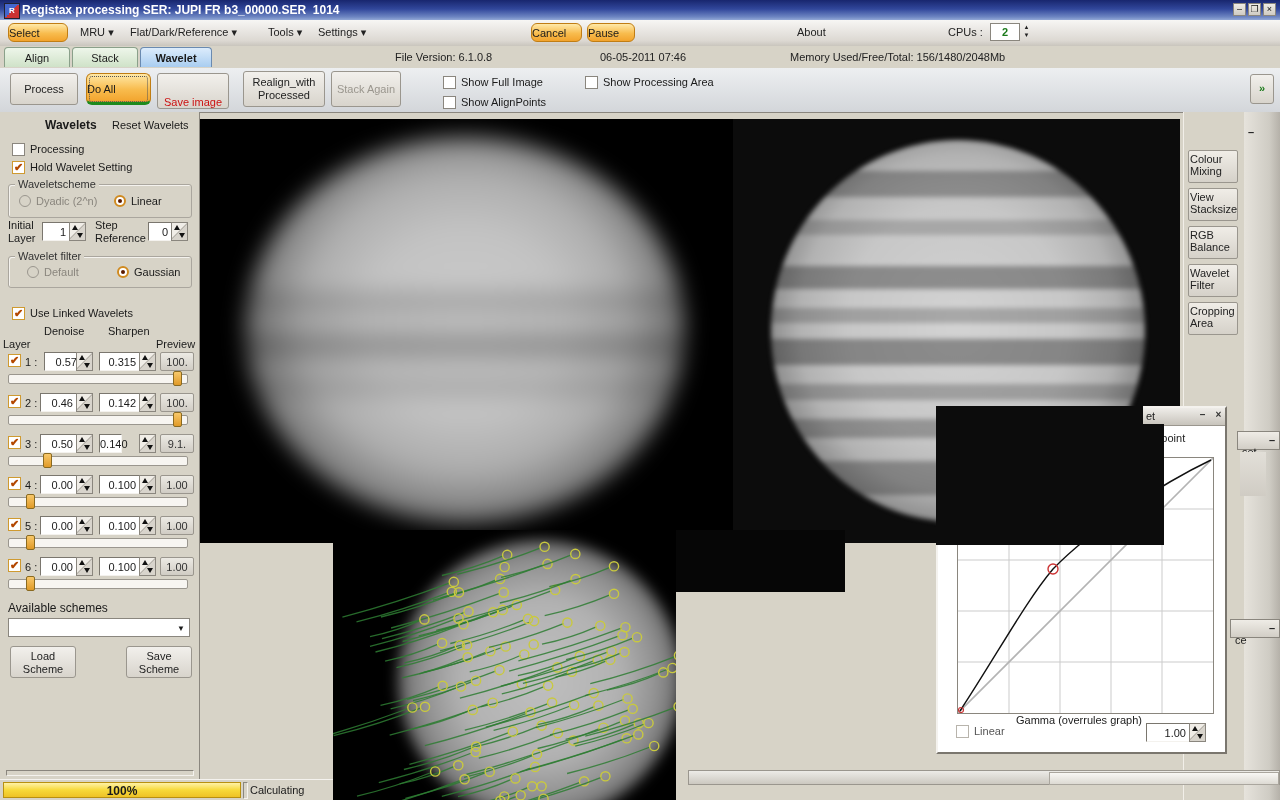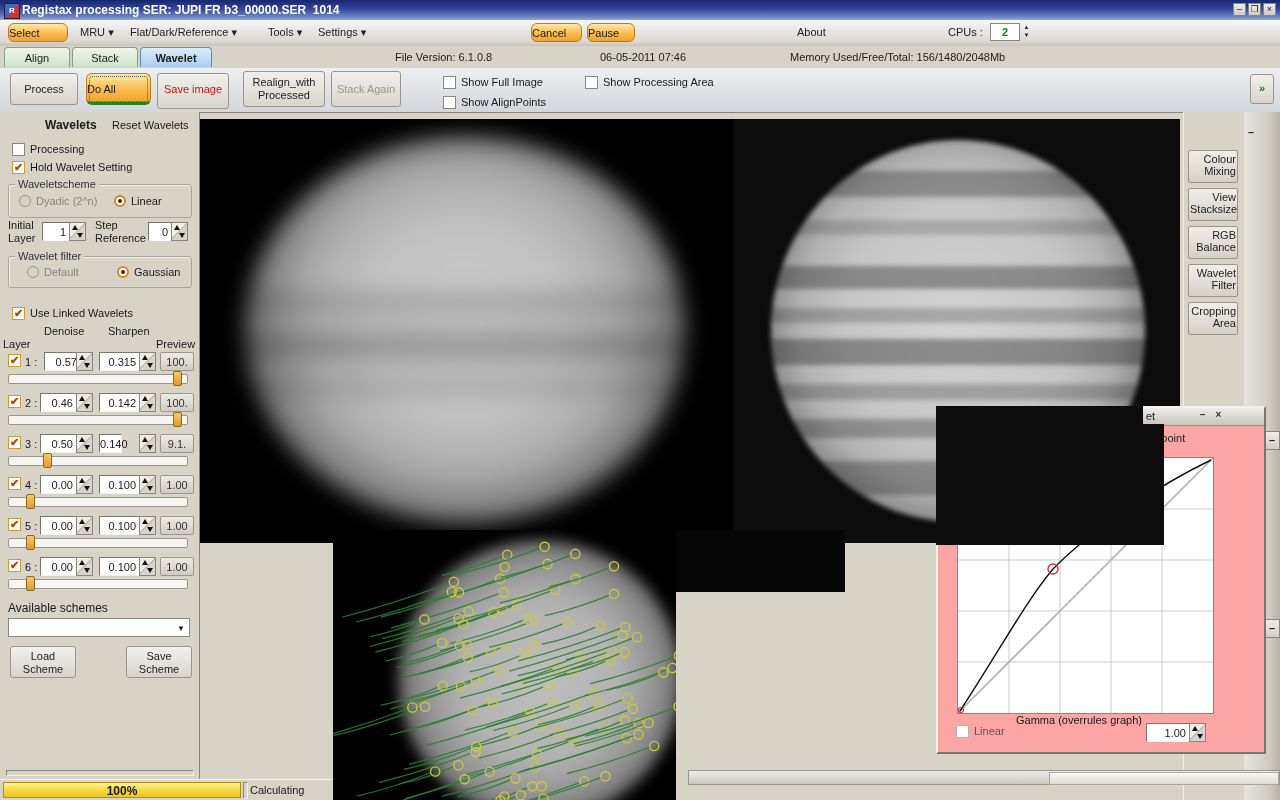--- a/index.html
+++ b/index.html
@@ -58,27 +58,27 @@
   .thumb{position:absolute;top:-4px;width:9px;height:15px;background:linear-gradient(#f8c86a,#e09a28);
     border:1px solid #8a6a20;border-radius:2px;box-sizing:border-box}
   
   #canvas{left:200px;top:112px;width:1080px;height:688px;background:#d7d3c7;border-top:1px solid #8a867e;box-sizing:border-box}
   .imgblk{position:absolute;overflow:hidden}
   .disk{position:absolute;border-radius:50%;overflow:hidden}
   .band{position:absolute;left:0;width:100%;background:#101010}
   
   #rightpanel{left:1183px;top:112px;width:61px;height:688px;background:#d7d3c7;border-left:1px solid #f2efe9}
   .rp-btn{position:absolute;left:4px;width:50px;background:linear-gradient(#f0ede7,#d5d1c9);border:1px solid #9a968e;
-    border-radius:2px;text-align:right;padding:2px 1px;box-sizing:border-box;color:#222;line-height:12px}
+    border-radius:2px;text-align:left;padding:2px 1px;box-sizing:border-box;color:#222;line-height:12px}
   #edgestrip{left:1244px;top:112px;width:36px;height:688px;background:linear-gradient(90deg,#e6e3dc,#cfccc4 70%,#b5b1a9)}
   .minidash{position:absolute;font-weight:bold;color:#222}
   .edgewin{position:absolute;background:linear-gradient(#efece6,#d2cec6);border:1px solid #8a867e;color:#222;
     padding:14px 0 0 4px;box-sizing:border-box}
   
-  #gammawin{left:936px;top:406px;width:330px;height:348px;background:#fca5a5;
+  #gammawin{left:936px;top:406px;width:291px;height:348px;background:#ffffff;
     border:2px solid;border-color:#f4f2ee #7a766e #7a766e #f4f2ee;box-sizing:border-box}
   #gammatitle{position:absolute;left:0;top:0;width:100%;height:17px;background:linear-gradient(#efede9,#c8c4bc);border-bottom:1px solid #9a968e}
   #gammagraph{position:absolute;left:19px;top:49px;width:257px;height:257px;background:#fff;border:1px solid #8a867e;box-sizing:border-box}
   .gwbtn{position:absolute;top:2px;width:13px;height:12px;text-align:center;font-size:10px;line-height:10px;font-weight:bold;color:#333}
   
   #statusbar{left:0;top:779px;width:333px;height:21px;background:#d7d3c7;border-top:1px solid #f4f2ee}
   #progress{position:absolute;left:3px;top:2px;width:238px;height:16px;border:1px solid #b89010;box-sizing:border-box;
     background:linear-gradient(#fff2a6,#f7d93a 50%,#eec226);text-align:center;font-weight:bold;font-size:12px;padding-top:1px}
   .sunken{position:absolute;border:1px solid;border-color:#8a867e #f4f2ee #f4f2ee #8a867e}
 </style>
@@ -112,21 +112,21 @@
   <div class="tab" style="left:72px;width:66px">Stack</div>
   <div class="tab active" style="left:140px;width:72px">Wavelet</div>
   <span class="infotext" style="left:395px">File Version: 6.1.0.8</span>
   <span class="infotext" style="left:600px">06-05-2011 07:46</span>
   <span class="infotext" style="left:790px">Memory Used/Free/Total: 156/1480/2048Mb</span>
 </div>
 
 <div id="toolbar" class="abs">
   <div class="tbtn" style="left:10px;top:5px;width:68px;height:32px;padding-top:9px">Process</div>
   <div class="btn-orange abs" style="left:86px;top:5px;width:65px;height:32px;padding-top:9px;outline:1px dotted #555;outline-offset:-4px;border-bottom:3px solid #1e8a1e">Do All</div>
-  <div class="tbtn" style="left:157px;top:5px;width:72px;height:36px;padding-top:9px;color:#cc1111">Save image</div>
+  <div class="tbtn" style="left:157px;top:5px;width:72px;height:36px;padding-top:22px;color:#cc1111">Save image</div>
   <div class="tbtn" style="left:243px;top:3px;width:82px;height:36px;padding-top:4px;line-height:13px"><span>Realign_with</span><br><span>Processed</span></div>
   <div class="tbtn" style="left:331px;top:3px;width:70px;height:36px;padding-top:11px;color:#9a968e">Stack Again</div>
   <span class="abs" style="left:443px;top:75px;top:7px"><span class="cb"></span><span class="cblabel">Show Full Image</span></span>
   <span class="abs" style="left:443px;top:27px"><span class="cb"></span><span class="cblabel">Show AlignPoints</span></span>
   <span class="abs" style="left:585px;top:7px"><span class="cb"></span><span class="cblabel">Show Processing Area</span></span>
   <div class="tbtn" style="left:1250px;top:6px;width:24px;height:30px;padding-top:7px;color:#1a7a1a;font-weight:bold">»</div>
 </div>
 
 <div id="leftpanel" class="abs">
   <span class="abs" style="left:45px;top:6px;font-weight:bold;font-size:12px">Wavelets</span>

